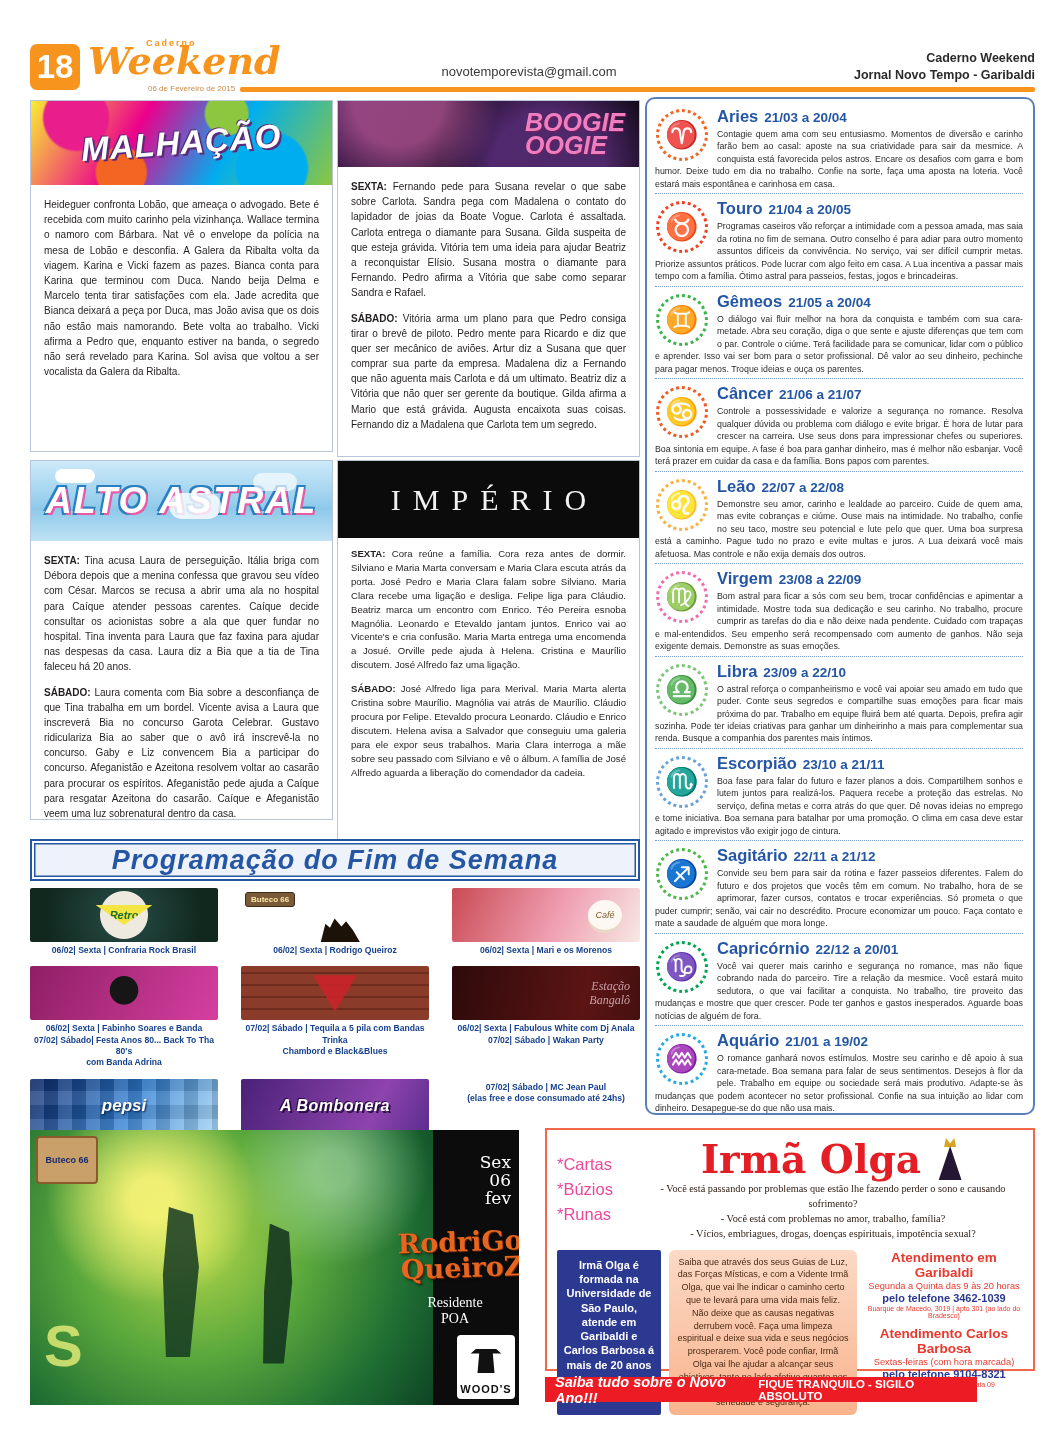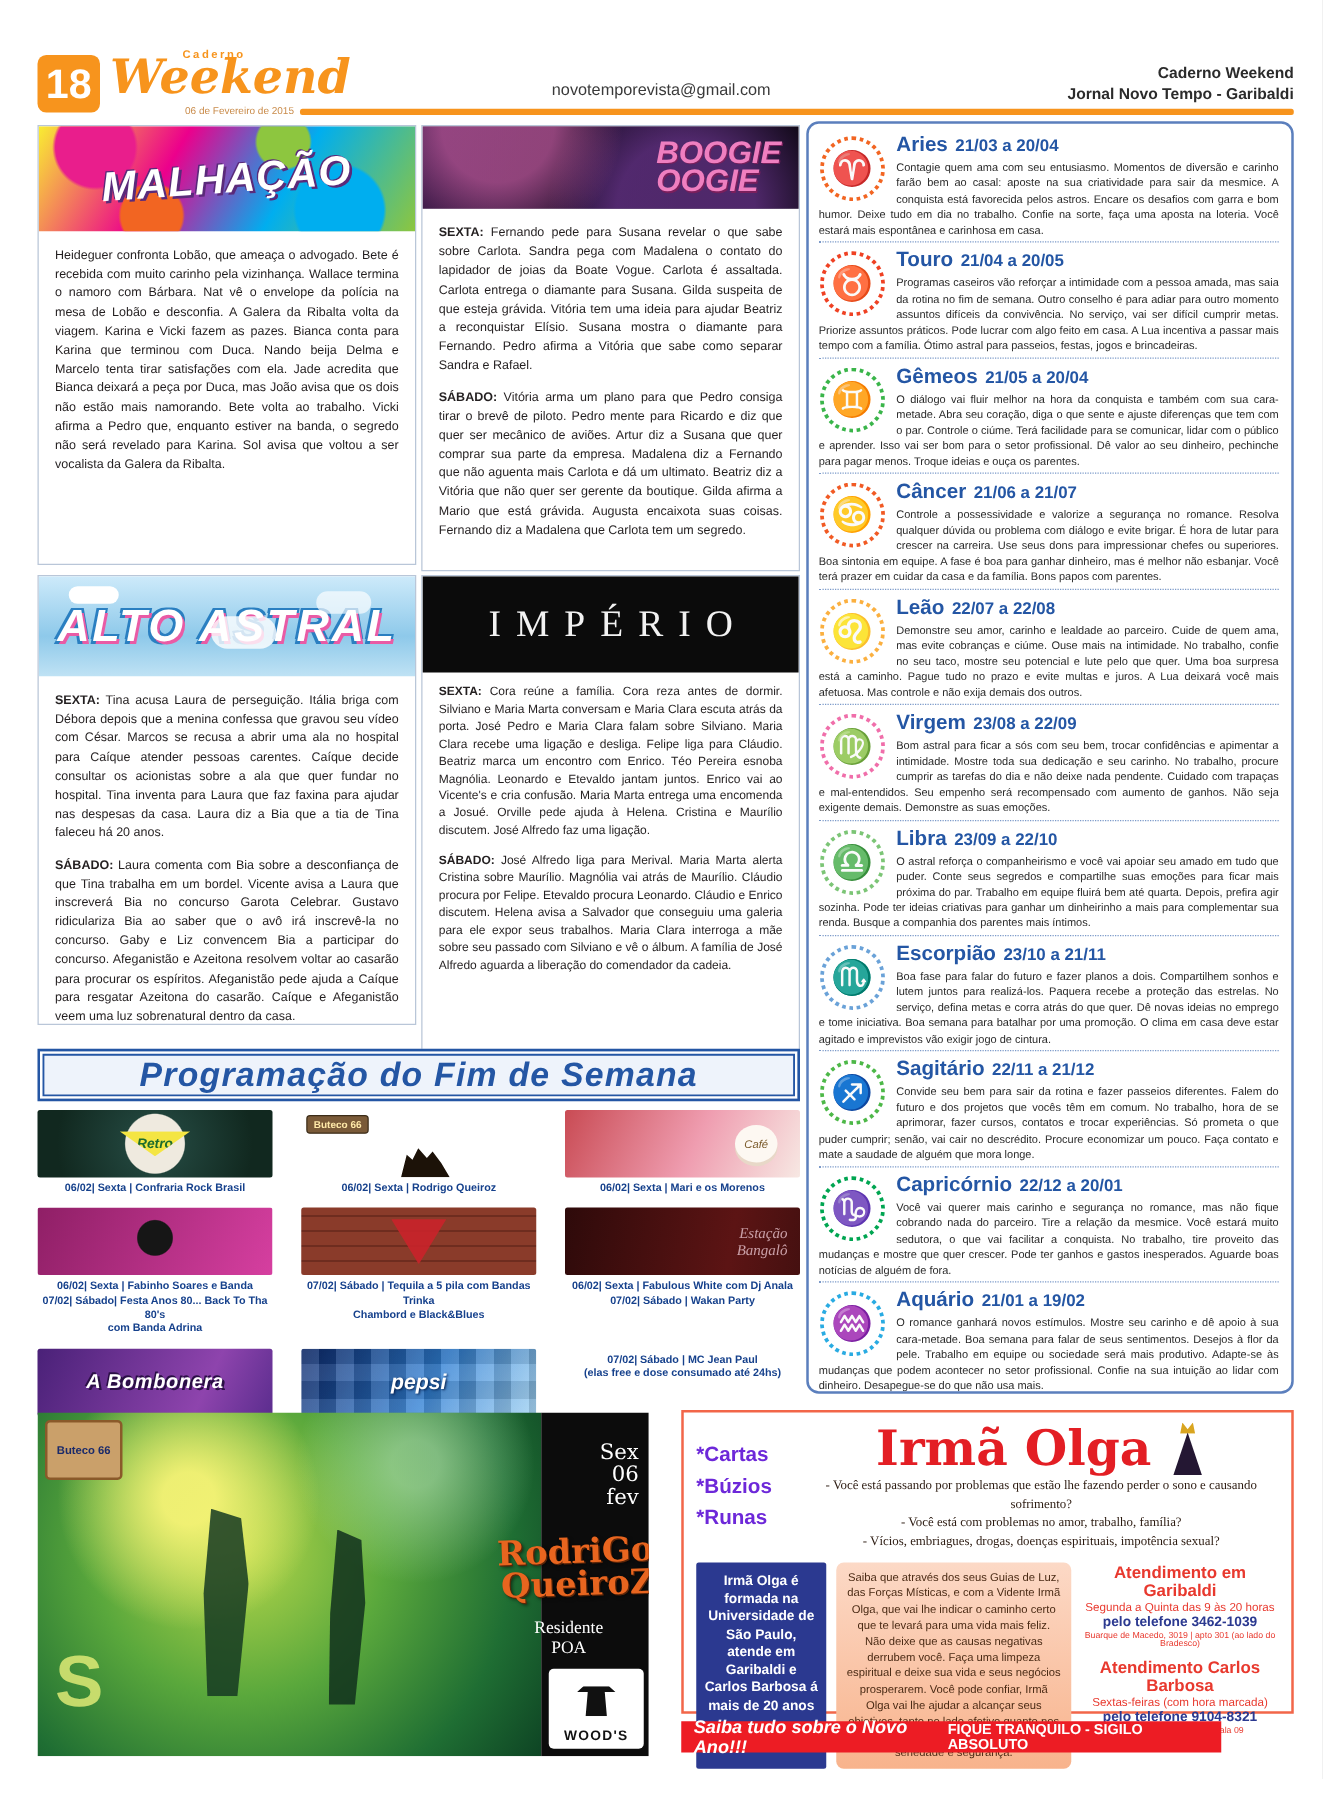--- a/index.html
+++ b/index.html
@@ -126,31 +126,31 @@
   .buteco-badge{ position:absolute; left:6px; top:6px; width:62px; height:48px; background:#caa06a;
     border:2px solid #8a5a2a; border-radius:4px; color:#1a2a6a; font-weight:bold; font-size:9px;
     display:flex; align-items:center; justify-content:center; text-align:center; }
   .poster-band{ width:86px; background:#0c0c0c; position:relative; color:#fff; }
   .poster-date{ position:absolute; top:24px; right:8px; text-align:right; font-family:"DejaVu Serif", serif; font-size:17px; line-height:1.05; white-space:pre-line; }
   .poster-artist{ position:absolute; right:-4px; top:100px; width:170px; text-align:right;
     font-family:"DejaVu Serif", serif; font-weight:bold; font-size:27px; line-height:.95;
     color:#e8651f; text-shadow:1px 1px 0 #5c2508, 2px 2px 3px #00000088; transform:rotate(-2deg); white-space:pre-line; }
   .poster-res{ position:absolute; right:4px; bottom:78px; width:120px; text-align:center;
     font-family:"Liberation Serif", serif; font-size:14px; color:#fff; white-space:pre-line; }
-  .woods{ position:absolute; right:4px; bottom:6px; width:76px; height:64px; background:#fff; border-radius:4px;
+  .woods{ position:absolute; right:4px; bottom:6px; width:58px; height:64px; background:#fff; border-radius:4px;
     display:flex; align-items:flex-end; justify-content:center; padding-bottom:4px; }
   .woods::before{ content:""; position:absolute; top:8px; left:50%; transform:translateX(-50%);
     width:34px; height:30px; background:#111; clip-path:polygon(20% 20%,80% 20%,95% 35%,70% 35%,75% 100%,25% 100%,30% 35%,5% 35%); }
   .woods span{ font-size:11px; font-weight:bold; color:#111; letter-spacing:1px; }
 
   
   .ad{ position:absolute; left:545px; top:1128px; width:490px; height:243px; border:2.5px solid #f26649; background:#fff; padding:6px 10px; }
   .ad-top{ display:flex; }
   .ad-services{ width:86px; padding-top:16px; }
-  .ad-services div{ color:#6d28d9; font-weight:bold; font-size:16.5px; line-height:1.5; }
+  .ad-services div{ color:#ec4899; font-weight:normal; font-size:16.5px; line-height:1.5; }
   .ad-center{ flex:1; text-align:center; }
   .ad-title-row{ display:flex; align-items:center; justify-content:center; gap:14px; }
   .ad-title{ font-family:"DejaVu Serif", serif; font-weight:bold; font-size:39px; color:#e31e24; }
   .statue{ position:relative; width:30px; height:42px; }
   .statue .body{ position:absolute; bottom:0; left:0; width:30px; height:34px; background:#241733;
     clip-path:polygon(50% 0,88% 100%,12% 100%); }
   .statue .crown{ position:absolute; top:0; left:9px; width:12px; height:9px; background:#d9a520;
     clip-path:polygon(0 100%,15% 0,50% 60%,85% 0,100% 100%); }
   .ad-bullets{ margin-top:0; font-family:"Liberation Serif", serif; font-size:10.3px; color:#2b1a10; line-height:1.45; }
   .ad-mid{ display:flex; gap:8px; margin-top:8px; }
@@ -337,35 +337,35 @@
       <div class="thumb ev6">
           <span class="thumb-label">Estação
 Bangalô</span>
         </div>
       <div class="cap">
         <div>06/02| Sexta | Fabulous White com Dj Anala</div>
         <div>07/02| Sábado | Wakan Party</div>
       </div>
     </div>
     <div class="event">
+      <div class="thumb ev7">
+          <span class="thumb-label">pepsi</span>
+        </div>
+      <div class="cap">
+          <div>07/02| Sábado | Ju Polita B-Day</div>
+        </div>
+    </div>
+    <div class="event">
       <div class="thumb ev8">
           <span class="thumb-label">A Bombonera</span>
         </div>
       <div class="cap">
         <div>07/02| Sábado | Os Serenateiros e Bonde da Vanera</div>
         <div>(Elas liberadas até às 23h30min)</div>
       </div>
-    </div>
-    <div class="event">
-      <div class="thumb ev7">
-          <span class="thumb-label">pepsi</span>
-        </div>
-      <div class="cap">
-          <div>07/02| Sábado | Ju Polita B-Day</div>
-        </div>
     </div>
     <div class="event">
       <div class="cap">
         <div>07/02| Sábado | MC Jean Paul</div>
         <div>(elas free e dose consumado até 24hs)</div>
       </div>
     </div>
   </div>
 
   <div class="poster">

